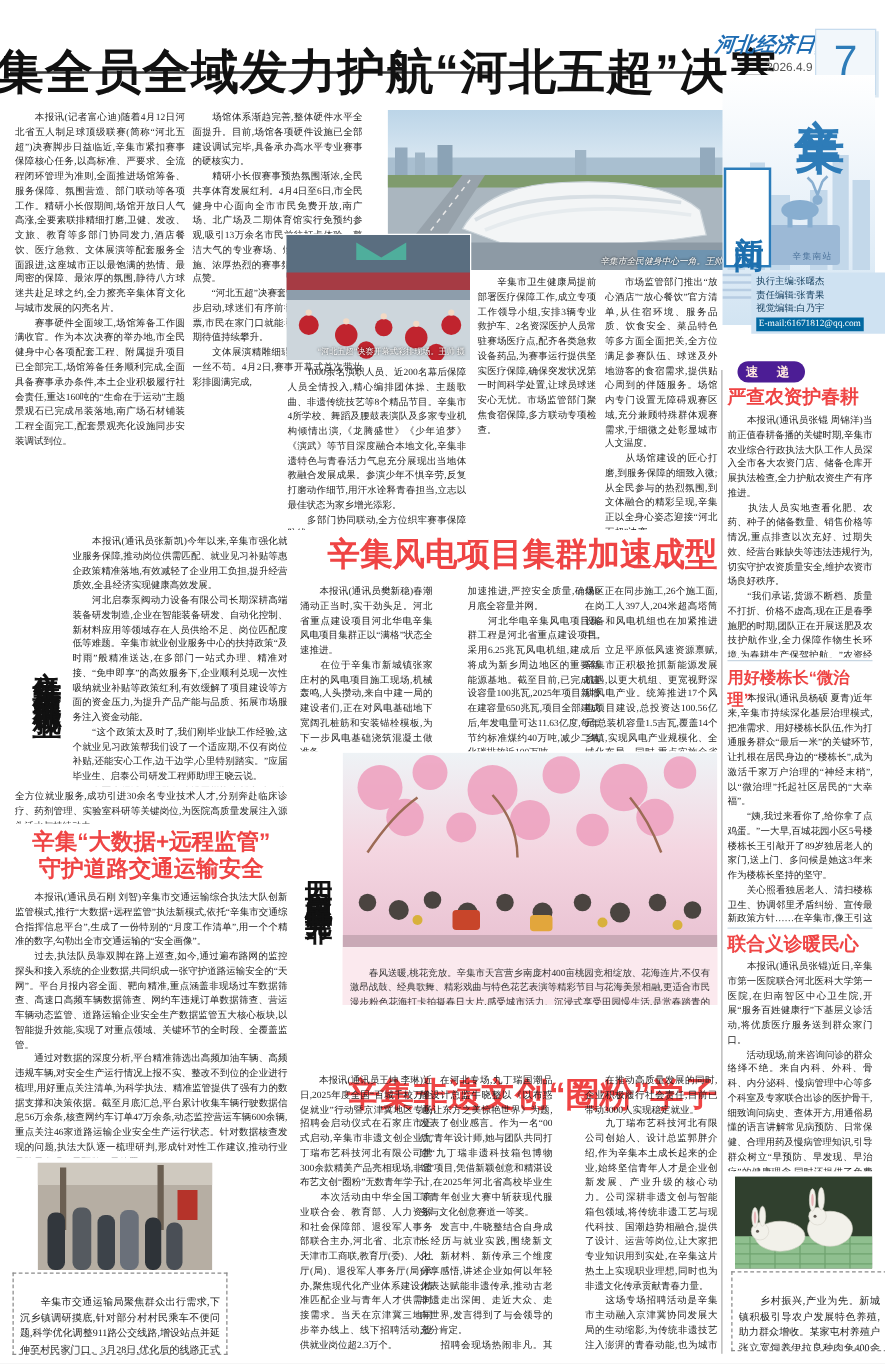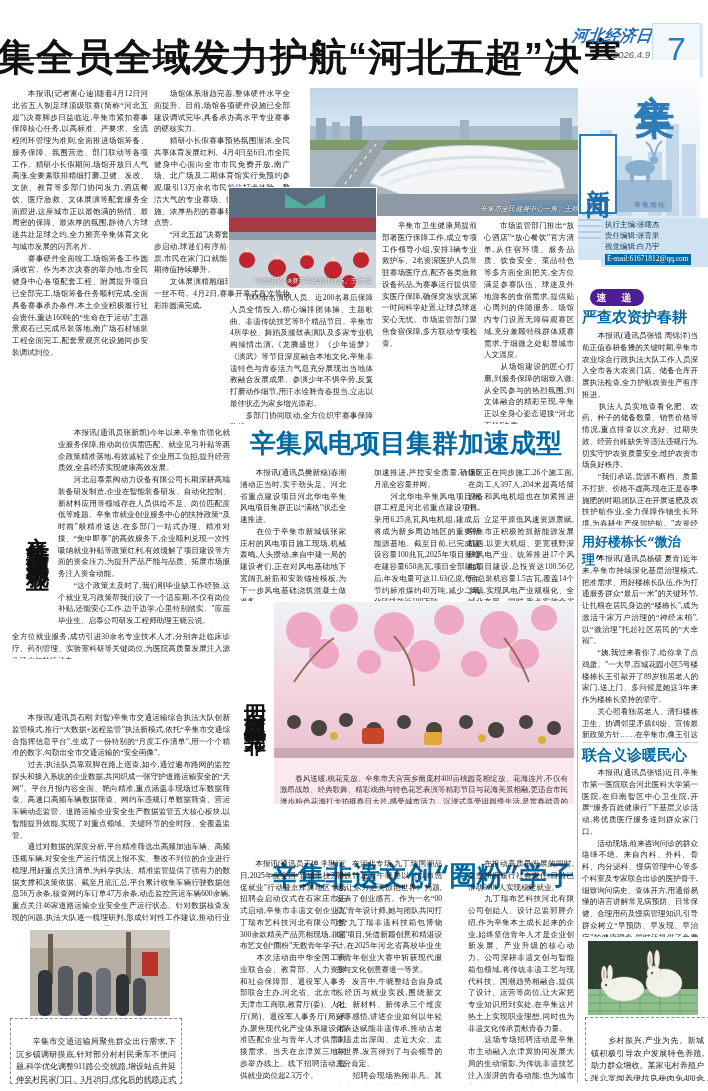--- a/index.html
+++ b/index.html
@@ -6,27 +6,27 @@
   .page{position:relative;width:708px;height:1091px;background:#ffffff;margin:0 auto;
         font-family:"Liberation Serif",serif;color:#222;overflow:hidden;}
   .abs{position:absolute;}
   
   .top-rule{left:8px;top:57px;width:566px;height:2px;background:#3a3a3a;}
   .headline-main{left:8px;top:28px;width:564px;height:58px;display:flex;align-items:center;justify-content:center;
       font-family:"Liberation Sans",sans-serif;font-weight:900;font-size:38px;letter-spacing:1px;color:#111;white-space:nowrap;}
   .masthead{left:572px;top:26px;width:78px;text-align:right;}
   .masthead .paper{font-family:"Liberation Serif",serif;font-weight:bold;font-style:italic;
       font-size:16px;color:#1f6db3;transform:skewX(-6deg);white-space:nowrap;}
-  .masthead .date{font-size:9.5px;color:#555;margin-top:2px;font-family:"Liberation Sans",sans-serif;font-style:italic;}
+  .masthead .date{font-size:9.5px;color:#555;margin-top:2px;font-family:"Liberation Sans",sans-serif;}
   .pagebox{left:652px;top:23px;width:47px;height:51px;background:#f2f7fb;border:1px solid #c7dcee;
       box-shadow:2px 2px 0 #dce9f3;display:flex;align-items:center;justify-content:center;
       font-family:"Liberation Sans",sans-serif;font-size:34px;color:#2e7cb8;}
   
   .col{font-size:7.6px;line-height:1.55;text-align:justify;overflow:hidden;white-space:pre-line;color:#1d1d1d;}
-  .h-sub{font-family:Liberation Mono, monospace;font-weight:700;color:#0369a1;}
+  .h-sub{font-family:Liberation Sans, sans-serif;font-weight:700;color:#ef4444;}
   
   .photo{overflow:hidden;}
   .pcap{position:absolute;right:4px;bottom:2px;font-size:7px;color:#fff;text-shadow:0 0 2px #000;white-space:nowrap;}
   .capbox{border:1px dashed #8a8a8a;padding:4px 5px;font-size:8px;line-height:1.6;text-align:justify;
       white-space:pre-line;color:#222;overflow:hidden;}
   .peachcap{background:#fbe9ee;padding:3px 6px;font-size:7.5px;line-height:1.55;text-align:justify;
       white-space:pre-line;overflow:hidden;color:#333;}
   
   .vhead{writing-mode:vertical-rl;text-orientation:upright;font-family:"Liberation Sans",sans-serif;
       font-weight:900;color:#111;letter-spacing:4px;display:flex;justify-content:center;}
@@ -127,20 +127,22 @@
   <div class="abs col" style="left:484px;top:220px;width:90px;height:204px;">　　市场监管部门推出“放心酒店”“放心餐饮”官方清单,从住宿环境、服务品质、饮食安全、菜品特色等多方面全面把关,全方位满足参赛队伍、球迷及外地游客的食宿需求,提供贴心周到的伴随服务。场馆内专门设置无障碍观赛区域,充分兼顾特殊群体观赛需求,于细微之处彰显城市人文温度。
 　　从场馆建设的匠心打磨,到服务保障的细致入微;从全民参与的热烈氛围,到文体融合的精彩呈现,辛集正以全身心姿态迎接“河北五超”决赛。</div>
 
   <div class="abs vhead" style="left:14px;top:430px;width:40px;height:212px;font-size:23px;">辛集精准施策稳就业</div>
   <div class="abs col" style="left:58px;top:427px;width:172px;height:202px;">　　本报讯(通讯员张新凯)今年以来,辛集市强化就业服务保障,推动岗位供需匹配、就业见习补贴等惠企政策精准落地,有效减轻了企业用工负担,提升经营质效,全县经济实现健康高效发展。
 　　河北启泰泵阀动力设备有限公司长期深耕高端装备研发制造,企业在智能装备研发、自动化控制、新材料应用等领域存在人员供给不足、岗位匹配度低等难题。辛集市就业创业服务中心的扶持政策“及时雨”般精准送达,在多部门一站式办理、精准对接、“免申即享”的高效服务下,企业顺利兑现一次性吸纳就业补贴等政策红利,有效缓解了项目建设等方面的资金压力,为提升产品产能与品质、拓展市场服务注入资金动能。
 　　“这个政策太及时了,我们刚毕业缺工作经验,这个就业见习政策帮我们设了一个适应期,不仅有岗位补贴,还能安心工作,边干边学,心里特别踏实。”应届毕业生、启泰公司研发工程师助理王晓云说。
 　　在医疗领域,人才队伍建设同样迎来新突破。为进一步充实医疗人才队伍,提升医疗服务与科研水平,辛集市化工园区搭建校企引才平台,精准的政策支持和</div>
   <div class="abs col" style="left:12px;top:631px;width:218px;height:28px;">全方位就业服务,成功引进30余名专业技术人才,分别奔赴临床诊疗、药剂管理、实验室科研等关键岗位,为医院高质量发展注入源头活水与持续动力。</div>
 
+  <div class="abs h-sub" style="left:12px;top:663px;width:218px;height:44px;font-size:18px;line-height:1.2;text-align:center;white-space:pre-line;">辛集“大数据+远程监管”
+守护道路交通运输安全</div>
   <div class="abs col" style="left:12px;top:712px;width:218px;height:214px;">　　本报讯(通讯员石刚 刘智)辛集市交通运输综合执法大队创新监管模式,推行“大数据+远程监管”执法新模式,依托“辛集市交通综合指挥信息平台”,生成了一份特别的“月度工作清单”,用一个个精准的数字,勾勒出全市交通运输的“安全画像”。
 　　过去,执法队员靠双脚在路上巡查,如今,通过遍布路网的监控探头和接入系统的企业数据,共同织成一张守护道路运输安全的“天网”。平台月报内容全面、靶向精准,重点涵盖非现场过车数据筛查、高速口高频车辆数据筛查、网约车违规订单数据筛查、营运车辆动态监管、道路运输企业安全生产数据监管五大核心板块,以智能提升效能,实现了对重点领域、关键环节的全时段、全覆盖监管。
 　　通过对数据的深度分析,平台精准筛选出高频加油车辆、高频违规车辆,对安全生产运行情况上报不实、整改不到位的企业进行梳理,用好重点关注清单,为科学执法、精准监管提供了强有力的数据支撑和决策依据。截至月底汇总,平台累计收集车辆行驶数据信息56万余条,核查网约车订单47万余条,动态监控营运车辆600余辆,重点关注46家道路运输企业安全生产运行状态。针对数据核查发现的问题,执法大队逐一梳理研判,形成针对性工作建议,推动行业风险早发现、早预警、早处置。</div>
 
   <div class="abs photo" style="left:30px;top:930px;width:140px;height:86px;">
     <svg width="140" height="86" viewBox="0 0 140 86">
       <rect width="140" height="86" fill="#b6aea3"></rect>
       <rect width="140" height="18" fill="#cfc9bf"></rect>
       <rect x="18" y="4" width="5" height="50" fill="#6b5f52"></rect>
         <rect x="96" y="2" width="5" height="52" fill="#6b5f52"></rect>
@@ -153,21 +155,21 @@
         <rect x="86" y="44" width="13" height="42" rx="6" fill="#2e3338"></rect>
         <rect x="103" y="48" width="13" height="38" rx="6" fill="#4a4f56"></rect>
       </g>
     </svg>
   </div>
   <div class="abs capbox" style="left:10px;top:1018px;width:160px;height:56px;">
     <span>　　辛集市交通运输局聚焦群众出行需求,下沉乡镇调研摸底,针对部分村村民乘车不便问题,科学优化调整911路公交线路,增设站点并延伸至村民家门口。3月28日,优化后的线路正式运营,群众出行更便捷。</span>
     
   </div>
 
-  <div class="abs h-sub" style="left:238px;top:426px;width:336px;height:34px;font-size:26px;text-align:center;white-space:nowrap;">辛集风电项目集群加速成型</div>
+  <div class="abs h-sub" style="left:238px;top:426px;width:336px;height:34px;font-size:26px;text-align:right;white-space:nowrap;">辛集风电项目集群加速成型</div>
   <div class="abs col" style="left:240px;top:467px;width:106px;height:134px;">　　本报讯(通讯员樊新稳)春潮涌动正当时,实干劲头足。河北省重点建设项目河北华电辛集风电项目集群正以“满格”状态全速推进。
 　　在位于辛集市新城镇张家庄村的风电项目施工现场,机械轰鸣,人头攒动,来自中建一局的建设者们,正在对风电基础地下宽阔孔桩筋和安装锚栓模板,为下一步风电基础浇筑混凝土做准备。
 　　中建一局河北华电辛集风电项目现场负责人苏广凯介绍,目前,项目共投入打桩机8台,汽车吊10余台,每个机位正</div>
   <div class="abs col" style="left:374px;top:467px;width:106px;height:134px;">加速推进,严控安全质量,确保6月底全容量并网。
 　　河北华电辛集风电项目集群工程是河北省重点建设项目,采用6.25兆瓦风电机组,建成后将成为新乡周边地区的重要新能源基地。截至目前,已完成建设容量100兆瓦,2025年项目新增在建容量650兆瓦,项目全部建成后,年发电量可达11.63亿度,每年节约标准煤约40万吨,减少二氧化碳排放近100万吨。
 　　华电河北新能源有限公司副总经理刘振武介绍,目前,华电辛集风电项目已进入全面建设阶段,220千伏升压站与风电</div>
   <div class="abs col" style="left:468px;top:467px;width:106px;height:134px;">场区正在同步施工,26个施工面,在岗工人397人,204米超高塔筒设备和风电机组也在加紧推进中。
 　　立足平原低风速资源禀赋,辛集市正积极抢抓新能源发展机遇,以更大机组、更宽视野深耕风电产业。统筹推进17个风电项目建设,总投资达100.56亿元,总装机容量1.5吉瓦,覆盖14个乡镇,实现风电产业规模化、全域化布局。同时,重点实施全省首个204米陆上风电技术工程,技术创新与产业升级双轮驱动,“高效开发、智能并网、多元融合”的现代风电产业体系正加速成型。</div>
 
   <div class="abs vhead" style="left:238px;top:610px;width:32px;height:188px;font-size:22px;">四百亩桃园竞芳菲</div>

